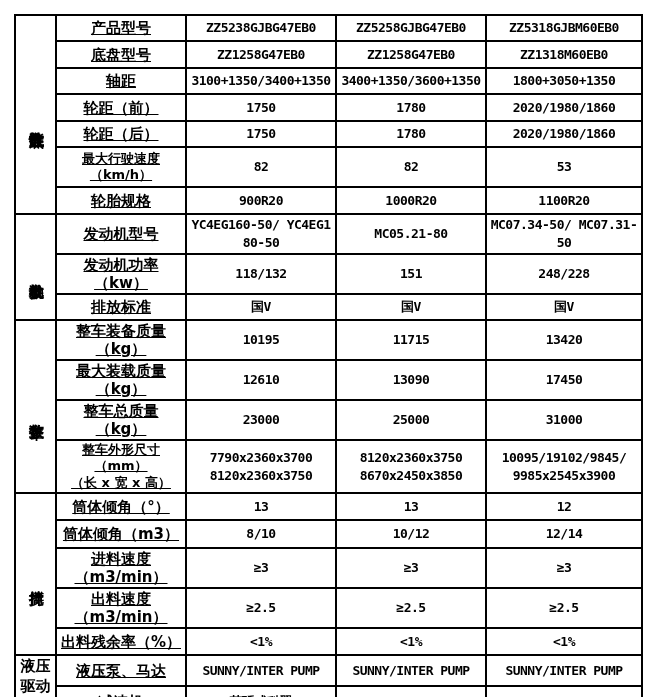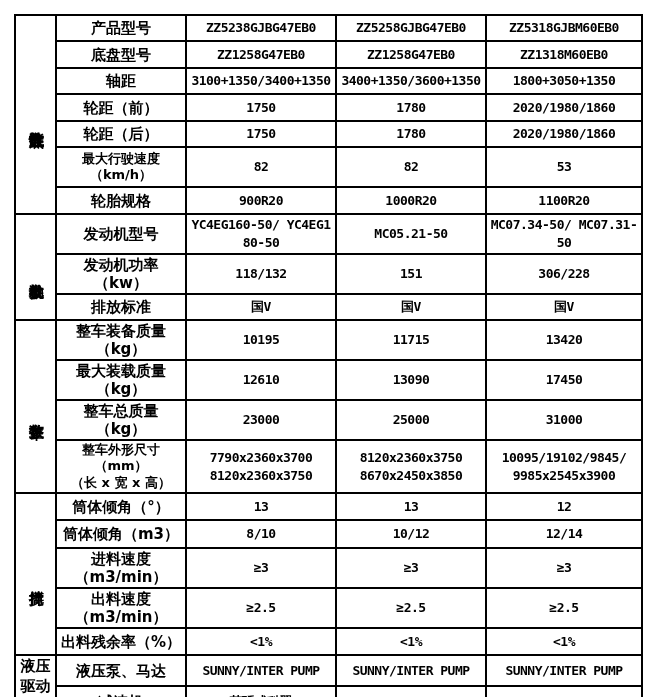--- a/index.html
+++ b/index.html
@@ -26,20 +26,21 @@
     padding: 1px 2px;
     overflow: hidden;
   }
   
   .rl {
     font-weight: bold;
     font-size: 15px;
     line-height: 1.2;
     font-family: "DejaVu Sans", sans-serif;
     white-space: pre-line;
+    text-decoration: underline;
   }
   .rl.long { font-size: 13px; line-height: 1.25; margin-left: 6px; }
   
   .val {
     font-family: "DejaVu Sans Mono", "DejaVu Sans", sans-serif;
     font-weight: bold;
     font-size: 13px;
     letter-spacing: -0.5px;
     line-height: 1.35;
     white-space: pre-line;
@@ -118,29 +119,29 @@
         <td class="val">900R20</td>
         <td class="val">1000R20</td>
         <td class="val">1100R20</td>
       </tr>
 
       <tr style="height:40px">
         <td class="sec" rowspan="3"><span class="sv">发动机参数</span></td>
         <td class="rl">发动机型号</td>
         <td class="val">YC4EG160-50/ YC4EG1
 80-50</td>
-        <td class="val">MC05.21-50</td>
+        <td class="val">MC05.21-80</td>
         <td class="val">MC07.34-50/ MC07.31-
 50</td>
       </tr>
       <tr style="height:27px">
         <td class="rl">发动机功率（kw）</td>
         <td class="val">118/132</td>
         <td class="val">151</td>
-        <td class="val">306/228</td>
+        <td class="val">248/228</td>
       </tr>
       <tr style="height:26px">
         <td class="rl">排放标准</td>
         <td class="val">国V</td>
         <td class="val">国V</td>
         <td class="val">国V</td>
       </tr>
 
       <tr style="height:39px">
         <td class="sec" rowspan="4"><span class="sv">整车参数</span></td>

